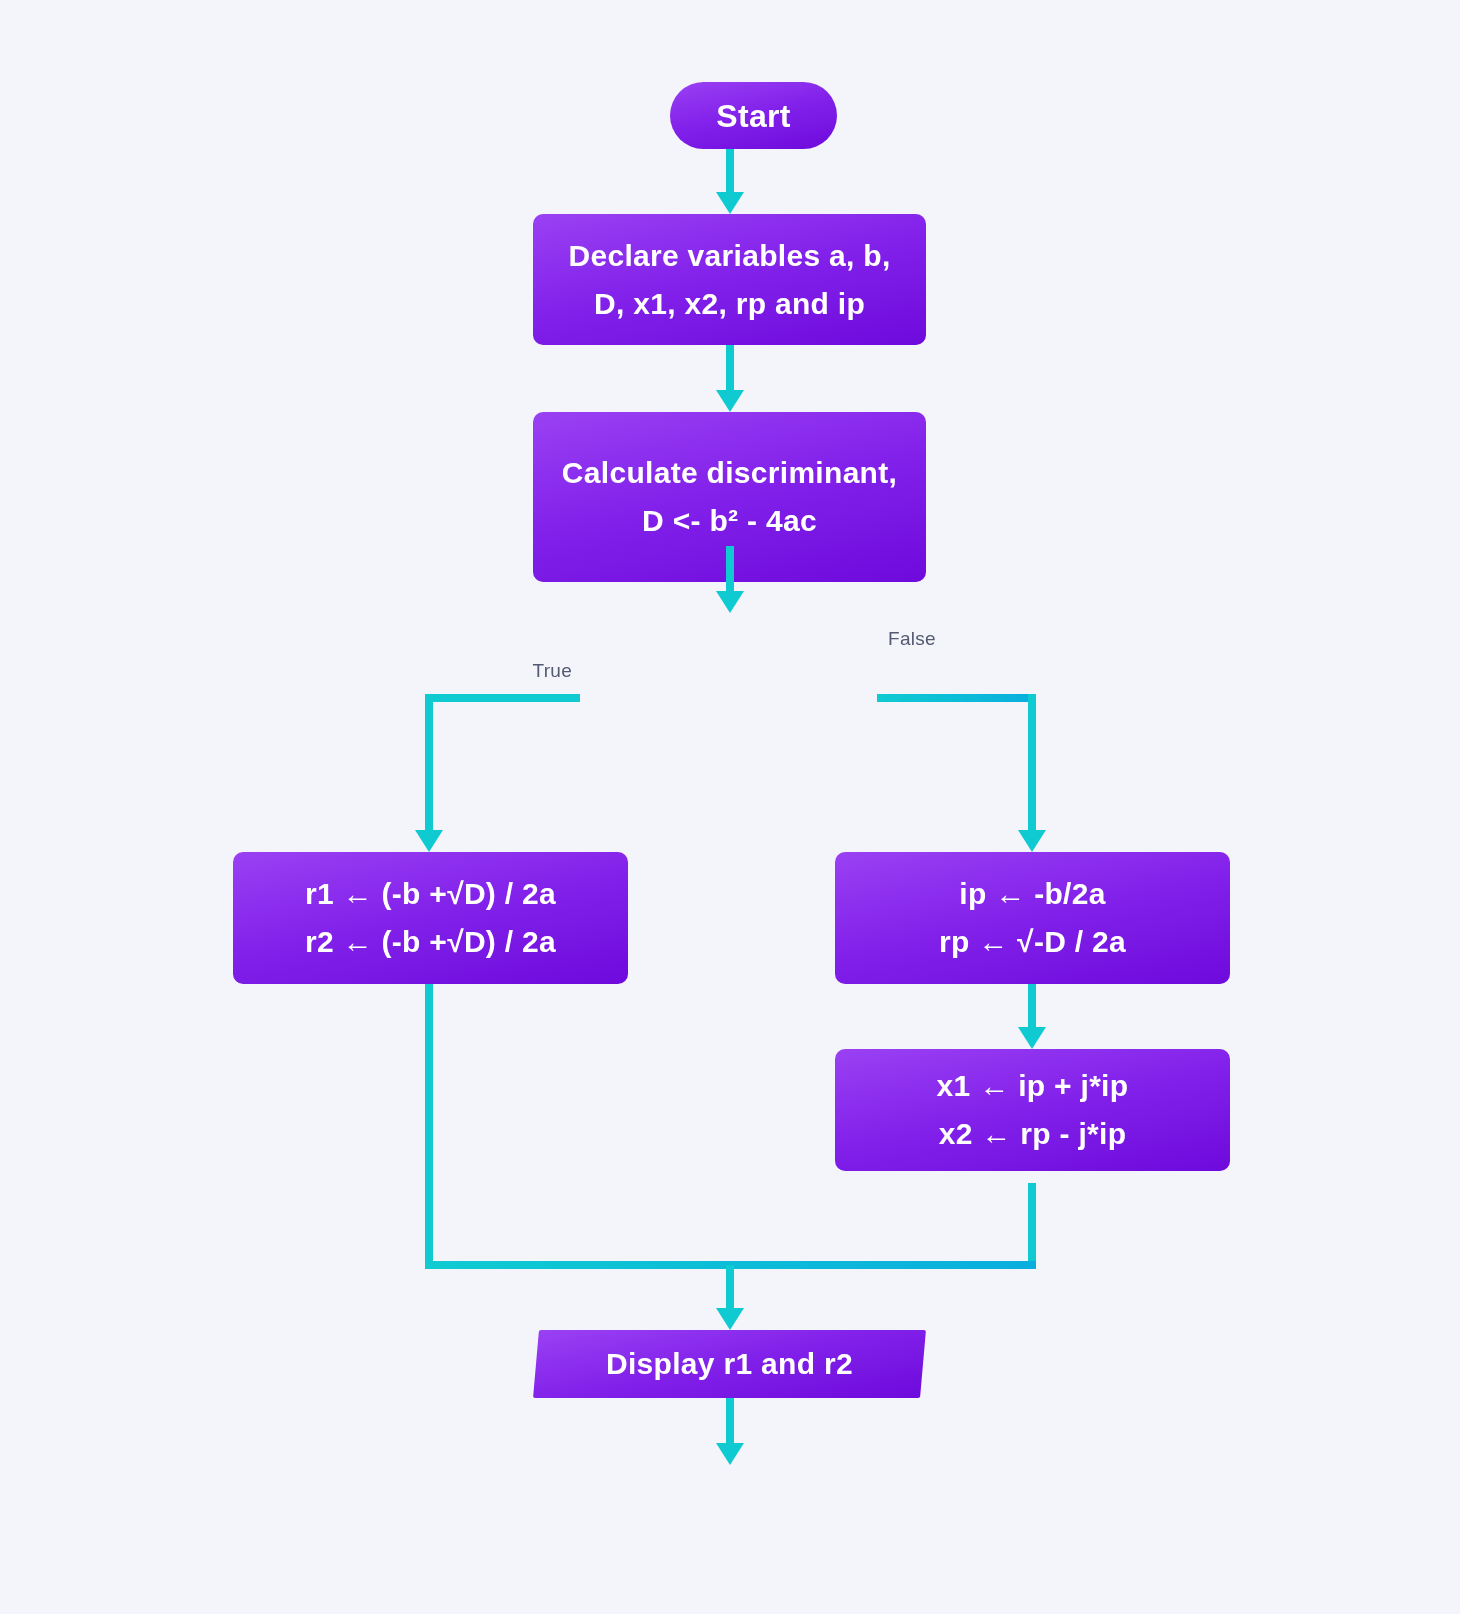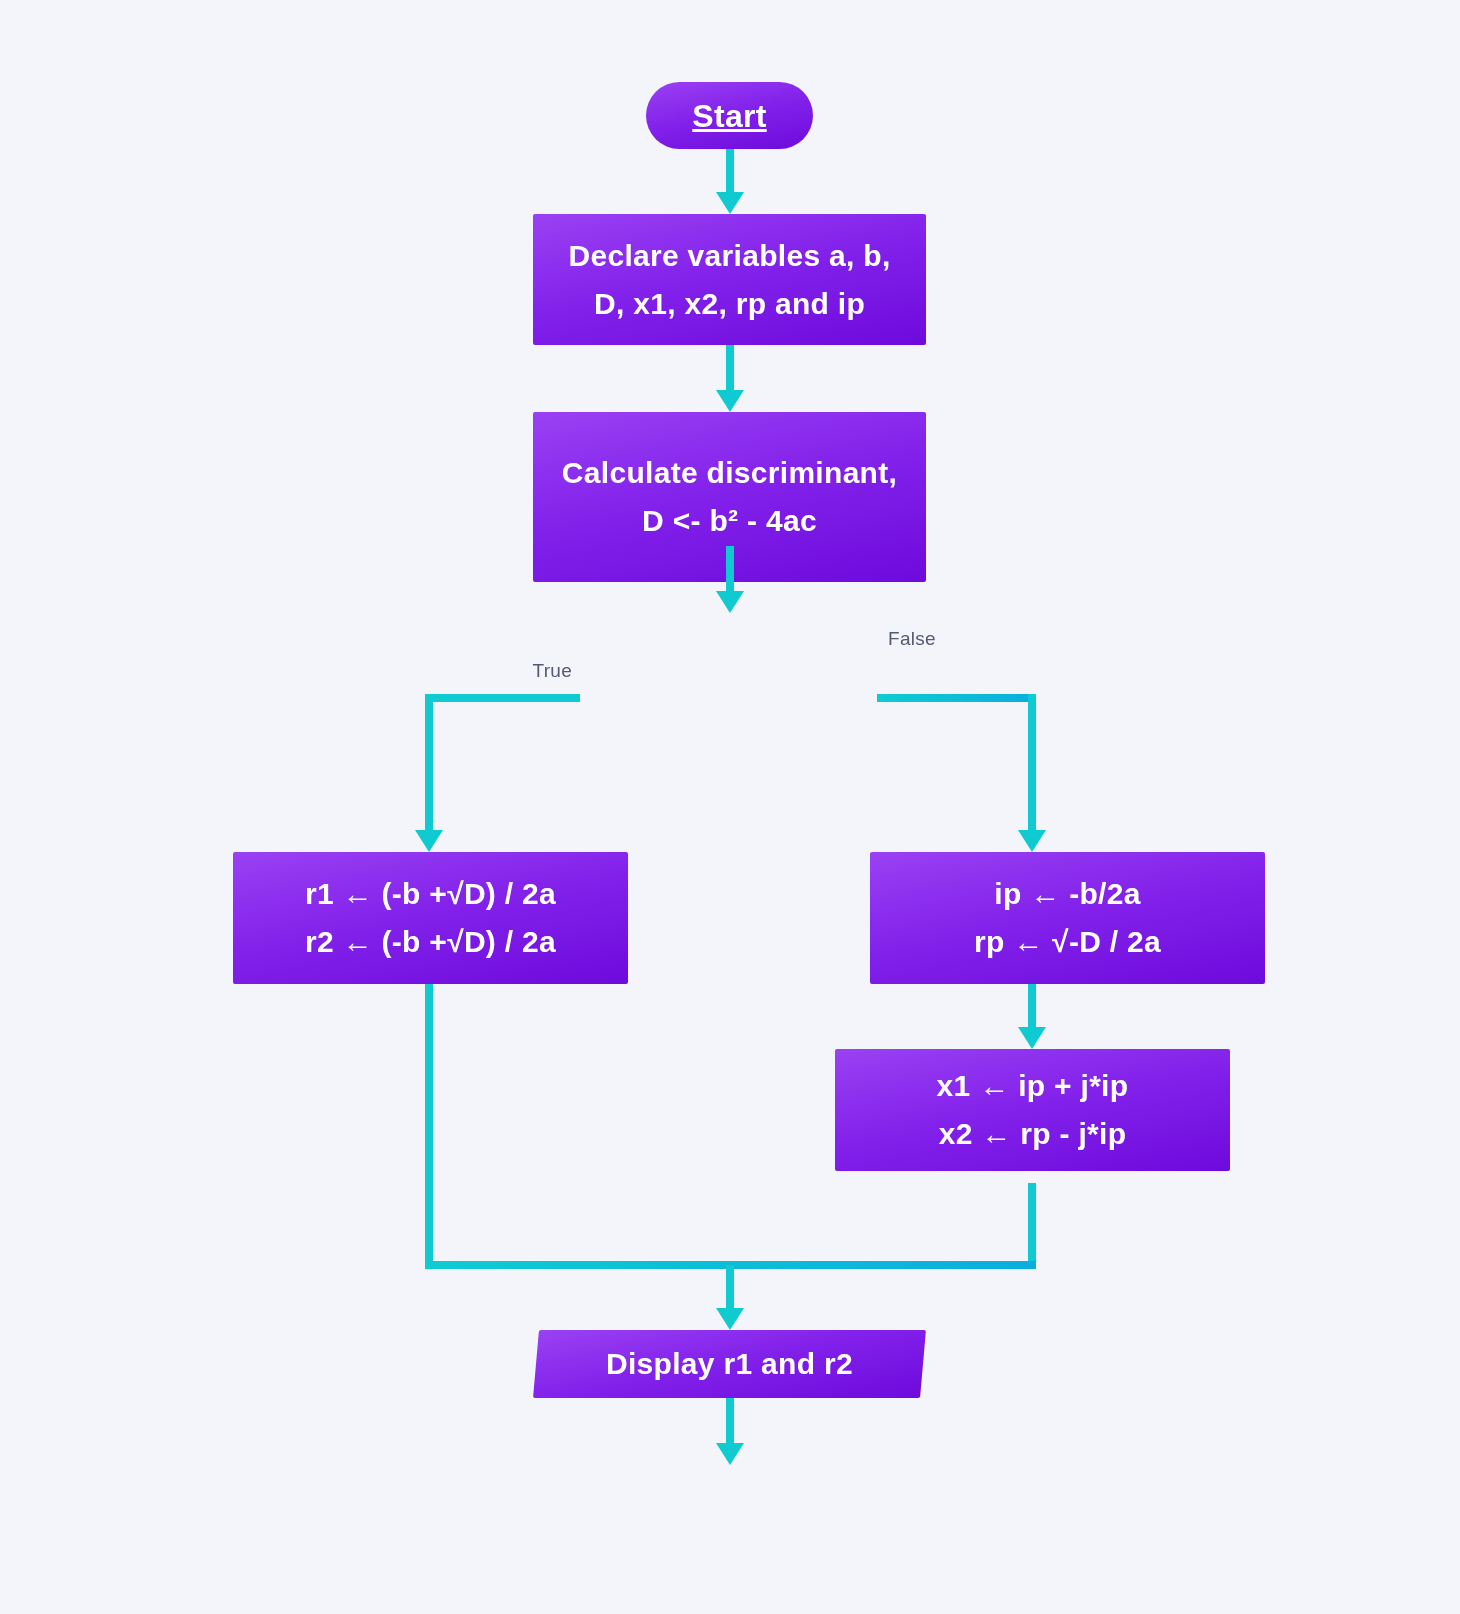--- a/index.html
+++ b/index.html
@@ -32,21 +32,21 @@
     justify-content:center;
     background:linear-gradient(168deg,var(--grad-top) 0%,var(--grad-mid) 48%,var(--grad-bottom) 100%);
     color:var(--white);
     font-size:30px;
     font-weight:600;
     letter-spacing:.3px;
     text-align:center;
     line-height:48px;
   }
   .pill{border-radius:34px;font-size:32px;}
-  .rect{border-radius:2px;}
+  .rect{border-radius:10px;}
   .diamond{
     clip-path:polygon(50% 0,100% 50%,50% 100%,0 50%);
     background:linear-gradient(145deg,var(--grad-top) 0%,var(--grad-mid) 55%,var(--grad-bottom) 100%);
   }
   .parallelogram{transform:skewX(-5deg);border-radius:2px;}
   .v-line,.h-line{position:absolute;background:var(--teal);}
   .h-line.fade{background:linear-gradient(90deg,var(--teal) 0%,var(--teal-blue) 100%);}
   .arrow-down{
     position:absolute;width:0;height:0;
     border-left:14px solid transparent;
@@ -60,21 +60,21 @@
     font-weight:500;
     letter-spacing:.3px;
   }
   .edge-label.right-align{text-align:right;}
 </style>
 </head>
 <body>
 
 <div class="canvas">
 
-  <div class="node pill" style="left:646px;top:82px;width:167px;height:67px;text-decoration:underline;">
+  <div class="node pill" style="left:670px;top:82px;width:167px;height:67px;">
     <span>Start</span>
   </div>
 
   <div class="v-line" style="left:726px;top:149px;width:8px;height:45px;"></div>
   <div class="arrow-down" style="left:716px;top:192px;"></div>
 
   <div class="node rect" style="left:533px;top:214px;width:393px;height:131px;">
     <span>Declare variables a, b,</span>
     <span>D, x1, x2, rp and ip</span>
   </div>
@@ -100,21 +100,21 @@
 
   <div class="node rect" style="left:233px;top:852px;width:395px;height:132px;">
     <span>r1 ← (-b +√D) / 2a</span>
     <span>r2 ← (-b +√D) / 2a</span>
   </div>
 
   <div class="h-line fade" style="left:877px;top:694px;width:159px;height:8px;"></div>
   <div class="v-line" style="left:1028px;top:694px;width:8px;height:138px;"></div>
   <div class="arrow-down" style="left:1018px;top:830px;"></div>
 
-  <div class="node rect" style="left:835px;top:852px;width:395px;height:132px;margin-left:35px;">
+  <div class="node rect" style="left:835px;top:852px;width:395px;height:132px;">
     <span>ip ← -b/2a</span>
     <span>rp ← √-D / 2a</span>
   </div>
 
   <div class="v-line" style="left:1028px;top:984px;width:8px;height:45px;"></div>
   <div class="arrow-down" style="left:1018px;top:1027px;"></div>
 
   <div class="node rect" style="left:835px;top:1049px;width:395px;height:122px;">
     <span>x1 ← ip + j*ip</span>
     <span>x2 ← rp - j*ip</span>

